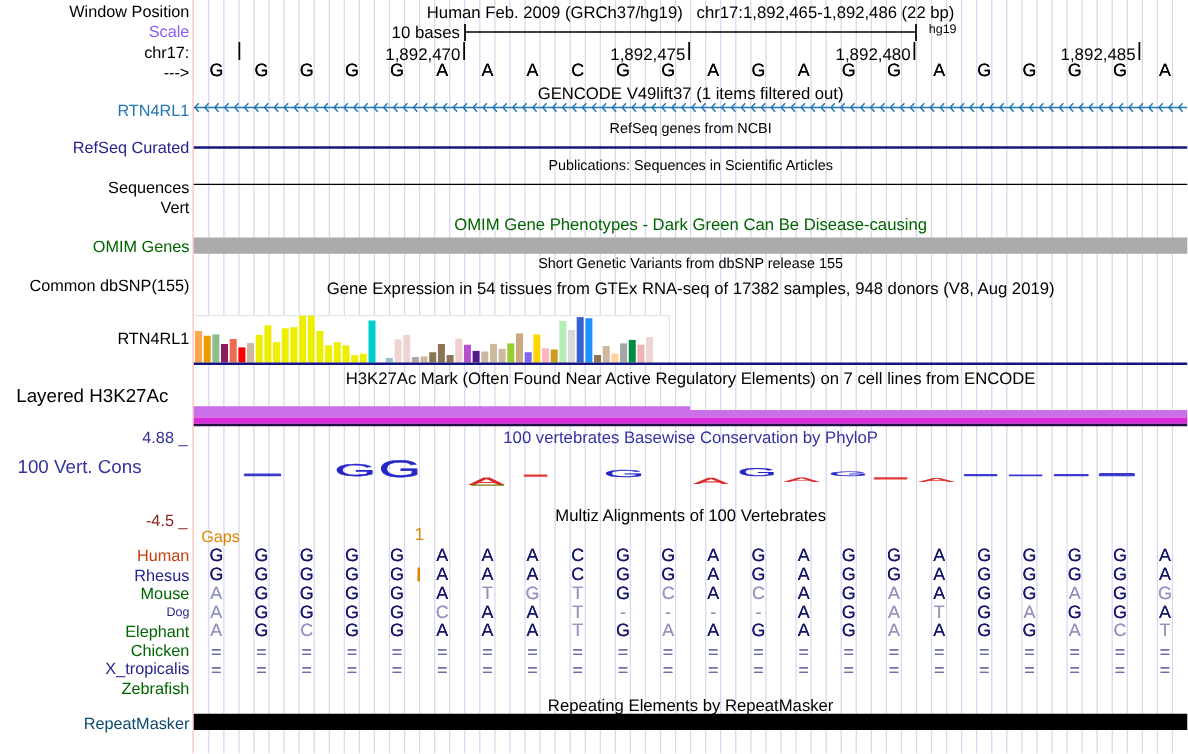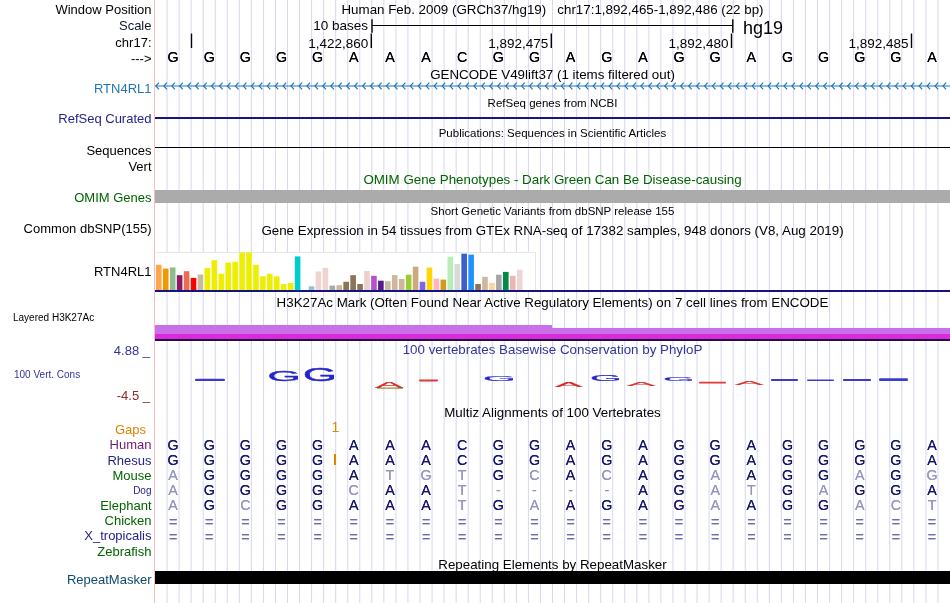--- a/index.html
+++ b/index.html
@@ -1,17 +1,17 @@
 <!DOCTYPE html>
 <html><head><meta charset="utf-8"><style>
 html,body{margin:0;padding:0}
 body{font-family:"Liberation Sans",sans-serif;background:#fff}
 #page{position:relative;width:950px;height:603px;overflow:hidden;background:#fff}
 .abs{position:absolute}
-.lbl{position:absolute;font-size:10px;white-space:nowrap}
+.lbl{position:absolute;font-size:15px;white-space:nowrap}
 .ttl{position:absolute;left:155px;width:795px;text-align:center;font-size:13.35px;white-space:nowrap}
 .ttl-s{position:absolute;left:155px;width:795px;text-align:center;font-size:11.5px;white-space:nowrap}
 .seqrow{position:absolute;left:155px;width:795px;display:flex}
 .seqrow>div{flex:1;text-align:center;text-shadow:0 0 0.4px currentColor}
 </style></head><body>
 <div id="page">
 <svg class="abs" style="left:0;top:0" width="950" height="603">
       <rect x="166.55" y="0" width="1" height="603" fill="#d7d7ef"></rect>
       <rect x="178.59" y="0" width="1" height="603" fill="#d7d7ef"></rect>
       <rect x="190.64" y="0" width="1" height="603" fill="#d7d7ef"></rect>
@@ -73,53 +73,53 @@
       <rect x="865.18" y="0" width="1" height="603" fill="#d7d7ef"></rect>
       <rect x="877.23" y="0" width="1" height="603" fill="#d7d7ef"></rect>
       <rect x="889.27" y="0" width="1" height="603" fill="#d7d7ef"></rect>
       <rect x="901.32" y="0" width="1" height="603" fill="#d7d7ef"></rect>
       <rect x="913.36" y="0" width="1" height="603" fill="#d7d7ef"></rect>
       <rect x="925.41" y="0" width="1" height="603" fill="#d7d7ef"></rect>
       <rect x="937.45" y="0" width="1" height="603" fill="#d7d7ef"></rect>
     </svg>
 <div class="abs" style="left:154.2px;top:0;width:1.3px;height:603px;background:#ffbcbc"></div>
 <div class="lbl" style="top:8.5px;right:798.5px;color:#000;font-size:13.0px;transform:translateY(-50%)">Window Position</div>
-<div class="lbl" style="top:25.0px;right:798.5px;color:#0f172a;font-size:13.0px;transform:translateY(-50%)">Scale</div>
+<div class="lbl" style="top:25.0px;right:798.5px;color:#8b5cf6;font-size:13.0px;transform:translateY(-50%)">Scale</div>
 <div class="lbl" style="top:42.0px;right:798.5px;color:#000;font-size:13.0px;transform:translateY(-50%)">chr17:</div>
 <div class="lbl" style="top:58.0px;right:798.5px;color:#000;font-size:13.0px;transform:translateY(-50%)">---&gt;</div>
 <div class="lbl" style="top:88.0px;right:798.5px;color:#2276b4;font-size:13.0px;transform:translateY(-50%)">RTN4RL1</div>
 <div class="lbl" style="top:118.0px;right:798.5px;color:#24248c;font-size:13.0px;transform:translateY(-50%)">RefSeq Curated</div>
 <div class="lbl" style="top:149.5px;right:798.5px;color:#000;font-size:13.0px;transform:translateY(-50%)">Sequences</div>
 <div class="lbl" style="top:165.5px;right:798.5px;color:#000;font-size:13.0px;transform:translateY(-50%)">Vert</div>
 <div class="lbl" style="top:196.5px;right:798.5px;color:#006400;font-size:13.0px;transform:translateY(-50%)">OMIM Genes</div>
 <div class="lbl" style="top:227.5px;right:798.5px;color:#000;font-size:13.0px;transform:translateY(-50%)">Common dbSNP(155)</div>
 <div class="lbl" style="top:271.0px;right:798.5px;color:#000;font-size:13.0px;transform:translateY(-50%)">RTN4RL1</div>
 <div class="lbl" style="top:317px;left:13px;transform:translateY(-50%)">Layered H3K27Ac</div>
 <div class="lbl" style="top:349.5px;right:800.0px;color:#34349c;font-size:13.0px;transform:translateY(-50%)">4.88 _</div>
 <div class="lbl" style="top:374px;left:14px;color:#34349c;transform:translateY(-50%)">100 Vert. Cons</div>
-<div class="lbl" style="top:395px;right:800.0px;color:#8e2a25;font-size:13.0px;transform:translateY(-50%)">-4.5 _</div>
-<div class="lbl" style="top:429.0px;right:804px;color:#dd8500;font-size:13.0px;transform:translateY(-50%)">Gaps</div>
-<div class="lbl" style="top:444.3px;right:798.5px;color:#701a75;font-size:13.0px;transform:translateY(-50%)">Human</div>
+<div class="lbl" style="top:416px;right:800.0px;color:#8e2a25;font-size:13.0px;transform:translateY(-50%)">-4.5 _</div>
+<div class="lbl" style="top:429.0px;right:758px;color:#dd8500;font-size:13.0px;transform:translateY(-50%)">Gaps</div>
+<div class="lbl" style="top:444.3px;right:798.5px;color:#c2410c;font-size:13.0px;transform:translateY(-50%)">Human</div>
 <div class="lbl" style="top:459.5px;right:798.5px;color:#24248c;font-size:13.0px;transform:translateY(-50%)">Rhesus</div>
 <div class="lbl" style="top:474.6px;right:798.5px;color:#006400;font-size:13.0px;transform:translateY(-50%)">Mouse</div>
 <div class="lbl" style="top:490px;right:798.5px;color:#24248c;font-size:10px;transform:translateY(-50%)">Dog</div>
 <div class="lbl" style="top:505.0px;right:798.5px;color:#006400;font-size:13.0px;transform:translateY(-50%)">Elephant</div>
 <div class="lbl" style="top:520.2px;right:798.5px;color:#006400;font-size:13.0px;transform:translateY(-50%)">Chicken</div>
 <div class="lbl" style="top:535.3px;right:798.5px;color:#24248c;font-size:13.0px;transform:translateY(-50%)">X_tropicalis</div>
 <div class="lbl" style="top:550.5px;right:798.5px;color:#006400;font-size:13.0px;transform:translateY(-50%)">Zebrafish</div>
 <div class="lbl" style="top:579.0px;right:798.5px;color:#0c4a6e;font-size:13.0px;transform:translateY(-50%)">RepeatMasker</div>
 <div class="ttl" style="top:1.5px">Human Feb. 2009 (GRCh37/hg19)&nbsp;&nbsp;&nbsp;chr17:1,892,465-1,892,486 (22 bp)</div>
 <div class="abs" style="left:0;top:18px;width:368px;text-align:right;font-size:13.5px">10 bases</div>
 <svg class="abs" style="left:0;top:0" width="950" height="40">
       <line x1="371.8" y1="25.5" x2="733" y2="25.5" stroke="#000" stroke-width="1.2"></line>
       <line x1="372" y1="19.2" x2="372" y2="32.8" stroke="#000" stroke-width="1.4"></line>
       <line x1="732.8" y1="19.2" x2="732.8" y2="32.8" stroke="#000" stroke-width="1.4"></line>
     </svg>
-<div class="abs" style="left:743px;top:18px;font-size:18px">hg19</div>
-<div class="abs" style="left:0;top:36px;width:368.3px;text-align:right;font-size:13.5px">1,422,860</div>
+<div class="abs" style="left:743px;top:18px;font-size:10px">hg19</div>
+<div class="abs" style="left:0;top:36px;width:368.3px;text-align:right;font-size:13.5px">1,892,470</div>
 <div class="abs" style="left:0;top:36px;width:548.3px;text-align:right;font-size:13.5px">1,892,475</div>
 <div class="abs" style="left:0;top:36px;width:728.5px;text-align:right;font-size:13.5px">1,892,480</div>
 <div class="abs" style="left:0;top:36px;width:908.5px;text-align:right;font-size:13.5px">1,892,485</div>
 <svg class="abs" style="left:0;top:0" width="950" height="60">
       <line x1="191.5" y1="33.5" x2="191.5" y2="48" stroke="#000" stroke-width="1.4"></line>
       <line x1="371.3" y1="33.5" x2="371.3" y2="48" stroke="#000" stroke-width="1.4"></line>
       <line x1="551.3" y1="33.5" x2="551.3" y2="48" stroke="#000" stroke-width="1.4"></line>
       <line x1="731.5" y1="33.5" x2="731.5" y2="48" stroke="#000" stroke-width="1.4"></line>
       <line x1="911.5" y1="33.5" x2="911.5" y2="48" stroke="#000" stroke-width="1.4"></line>
     </svg>

